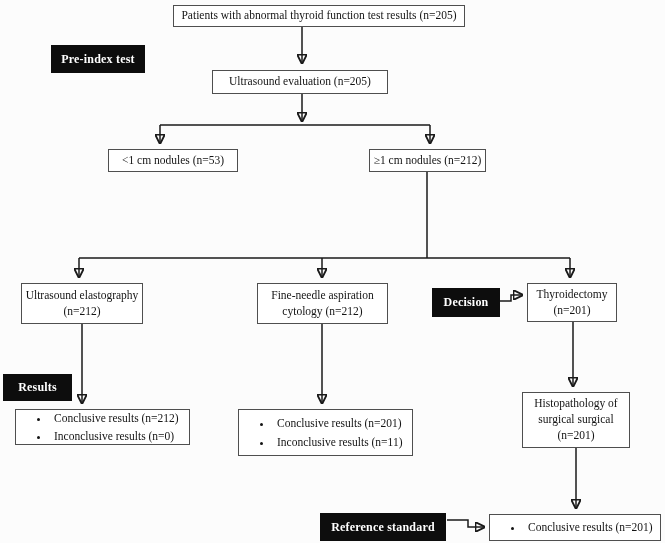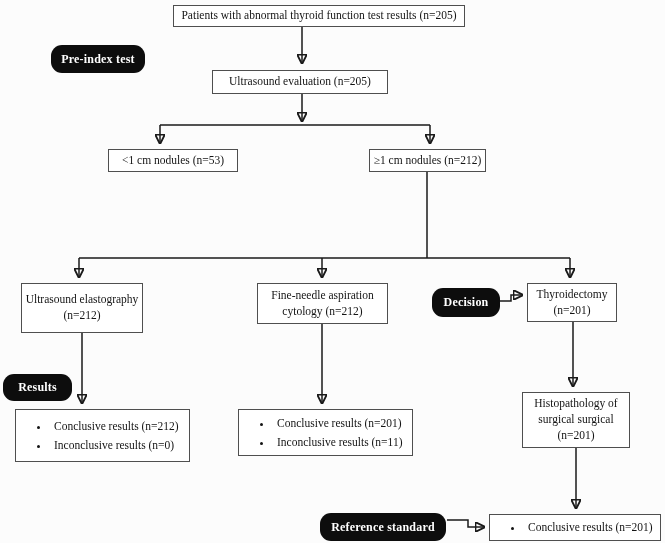--- a/index.html
+++ b/index.html
@@ -51,36 +51,36 @@
   .node.bullets li {
     padding-left: 4px;
     line-height: 1.6;
   }
   .stage-label {
     position: absolute;
     background: #0d0d0d;
     color: #ffffff;
     font-weight: bold;
     font-size: 12px;
-    border-radius: 11px;
+    border-radius: 0;
     display: flex;
     align-items: center;
     justify-content: center;
     text-align: center;
     letter-spacing: 0.2px;
   }
   
   #node-patients            { left: 173px; top:   5px; width: 292px; height: 22px; }
   #node-ultrasound          { left: 212px; top:  70px; width: 176px; height: 24px; }
   #node-small-nodules       { left: 108px; top: 149px; width: 130px; height: 23px; align-items: center; }
   #node-large-nodules       { left: 369px; top: 149px; width: 117px; height: 23px; }
-  #node-elastography        { left:  21px; top: 283px; width: 122px; height: 50px; }
+  #node-elastography        { left:  21px; top: 283px; width: 122px; height: 41px; }
   #node-fna                 { left: 257px; top: 283px; width: 131px; height: 41px; }
   #node-thyroidectomy       { left: 527px; top: 283px; width:  90px; height: 39px; }
-  #node-elastography-results{ left:  15px; top: 409px; width: 175px; height: 53px; }
+  #node-elastography-results{ left:  15px; top: 409px; width: 175px; height: 36px; }
   #node-fna-results         { left: 238px; top: 409px; width: 175px; height: 47px; }
   #node-histopathology      { left: 522px; top: 392px; width: 108px; height: 56px; }
   #node-final-results       { left: 489px; top: 514px; width: 172px; height: 27px; }
   
   #label-pre-index  { left:  51px; top:  45px; width:  94px; height: 28px; }
   #label-index      { left:  15px; top: 214px; width:  70px; height: 29px; }
   #label-results    { left:   3px; top: 338px; width:  69px; height: 27px; margin-top: 36px; }
   #label-decision   { left: 432px; top: 288px; width:  68px; height: 29px; }
   #label-reference  { left: 320px; top: 513px; width: 126px; height: 28px; }
 </style>

